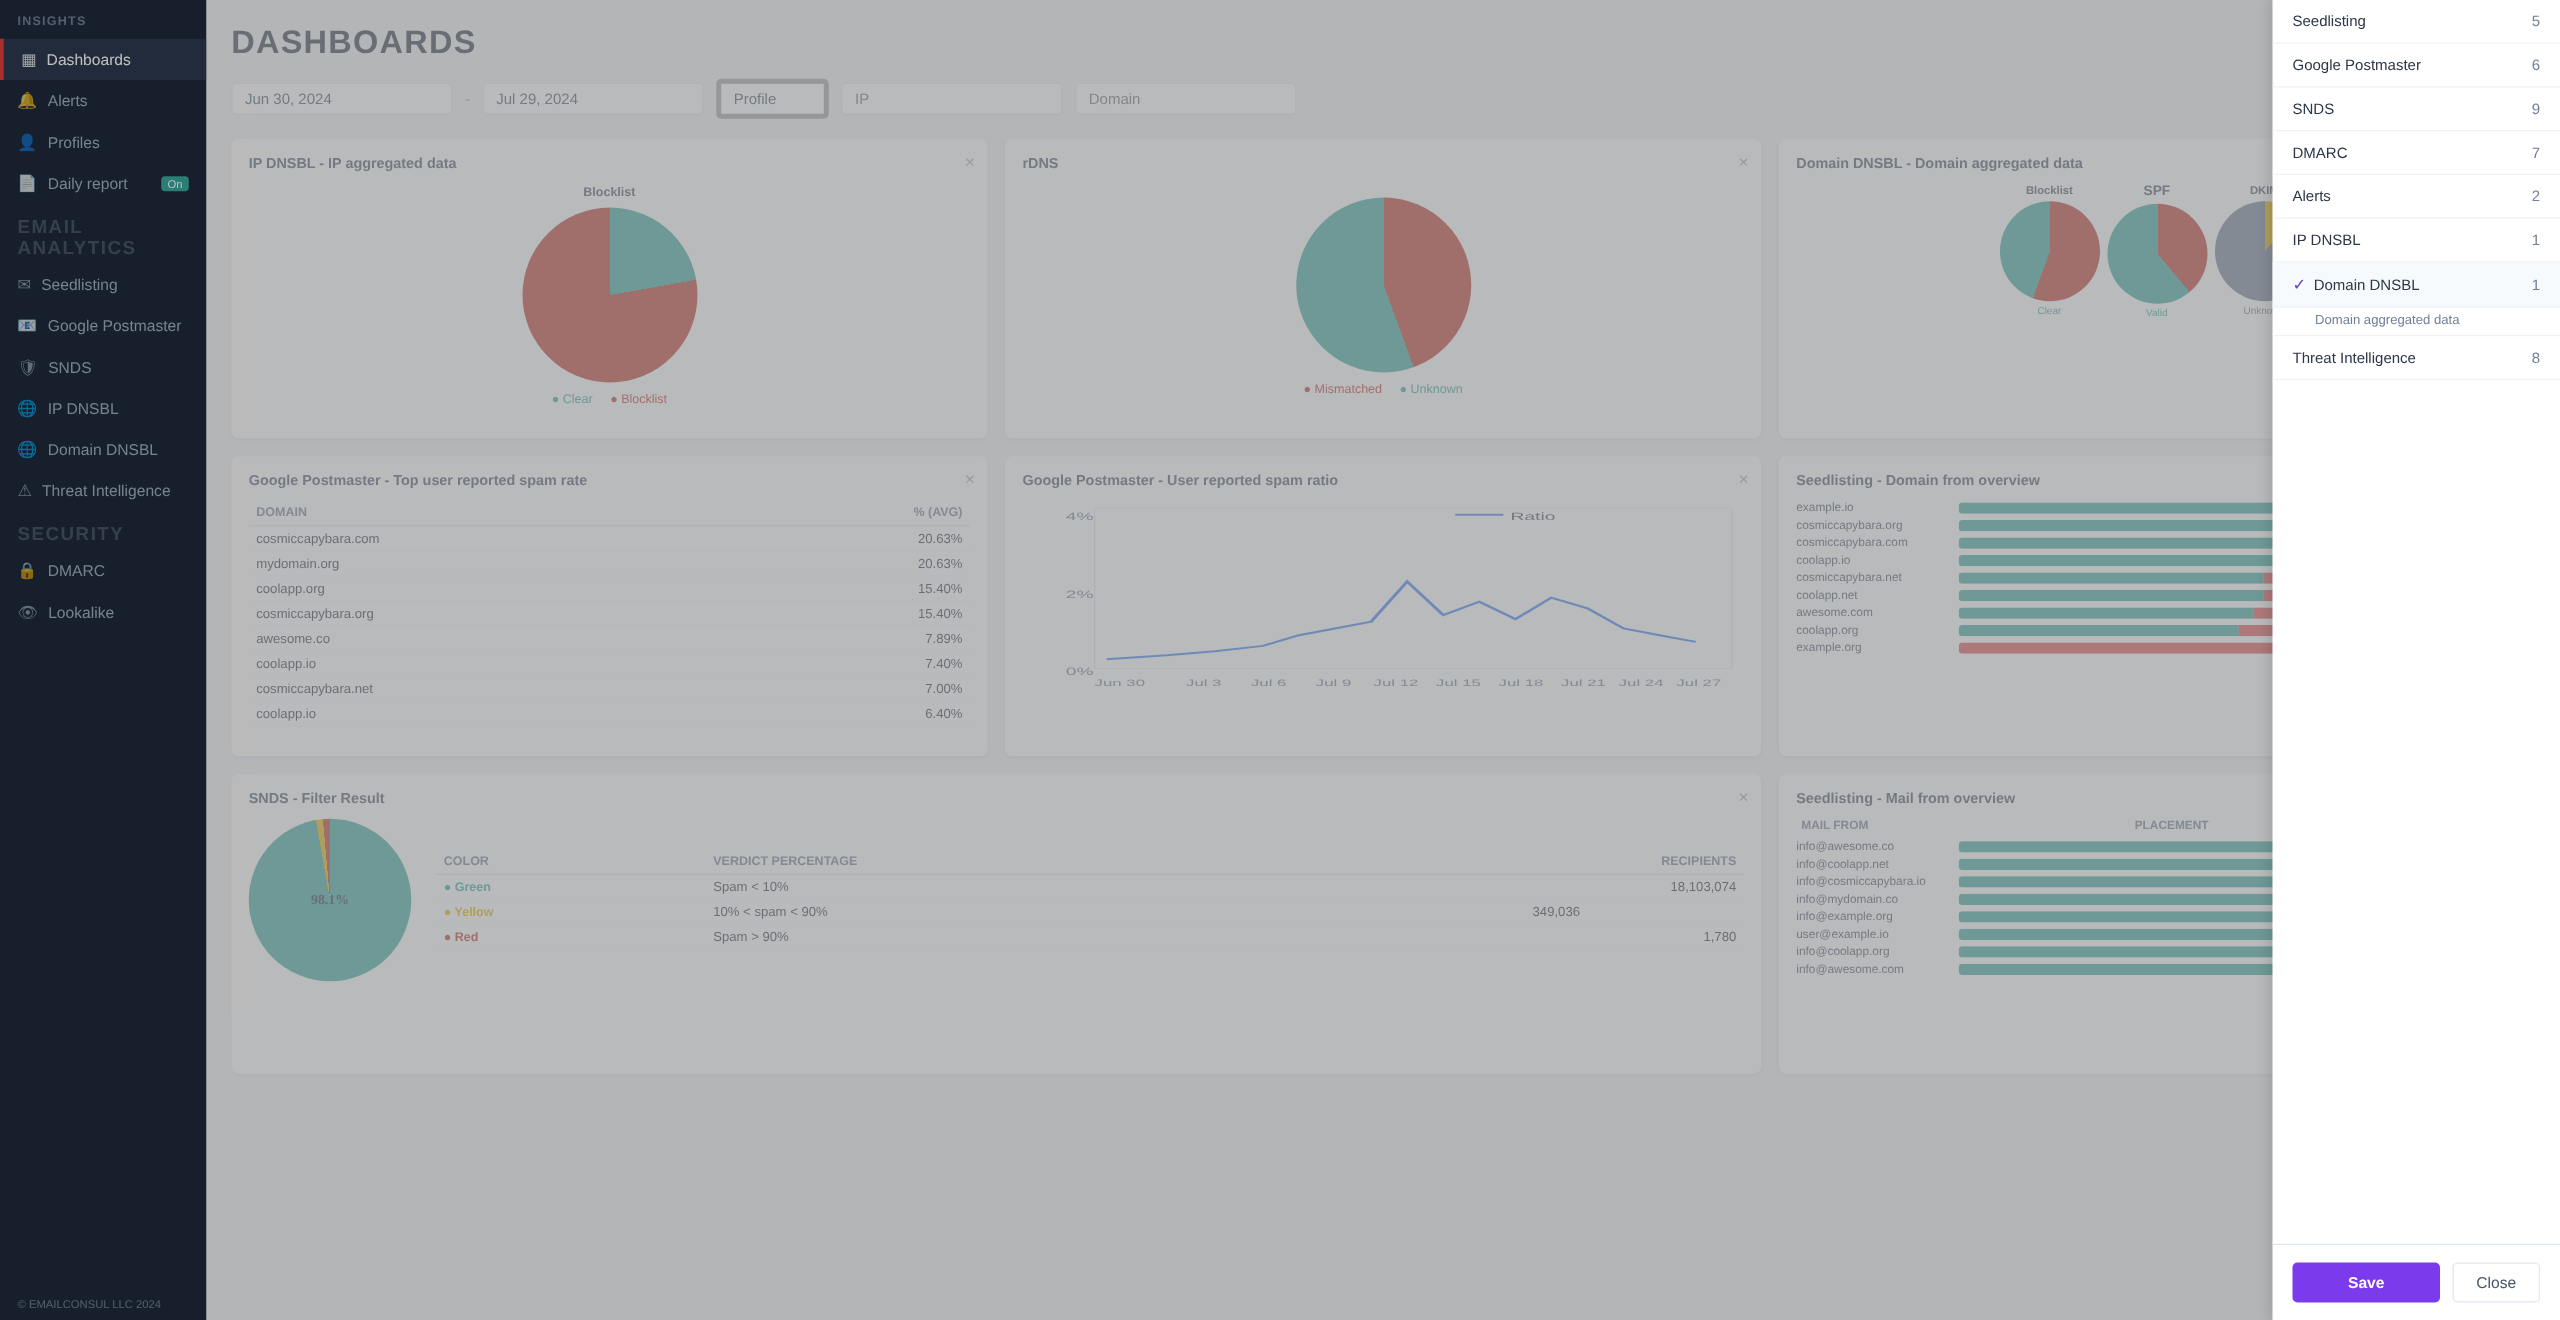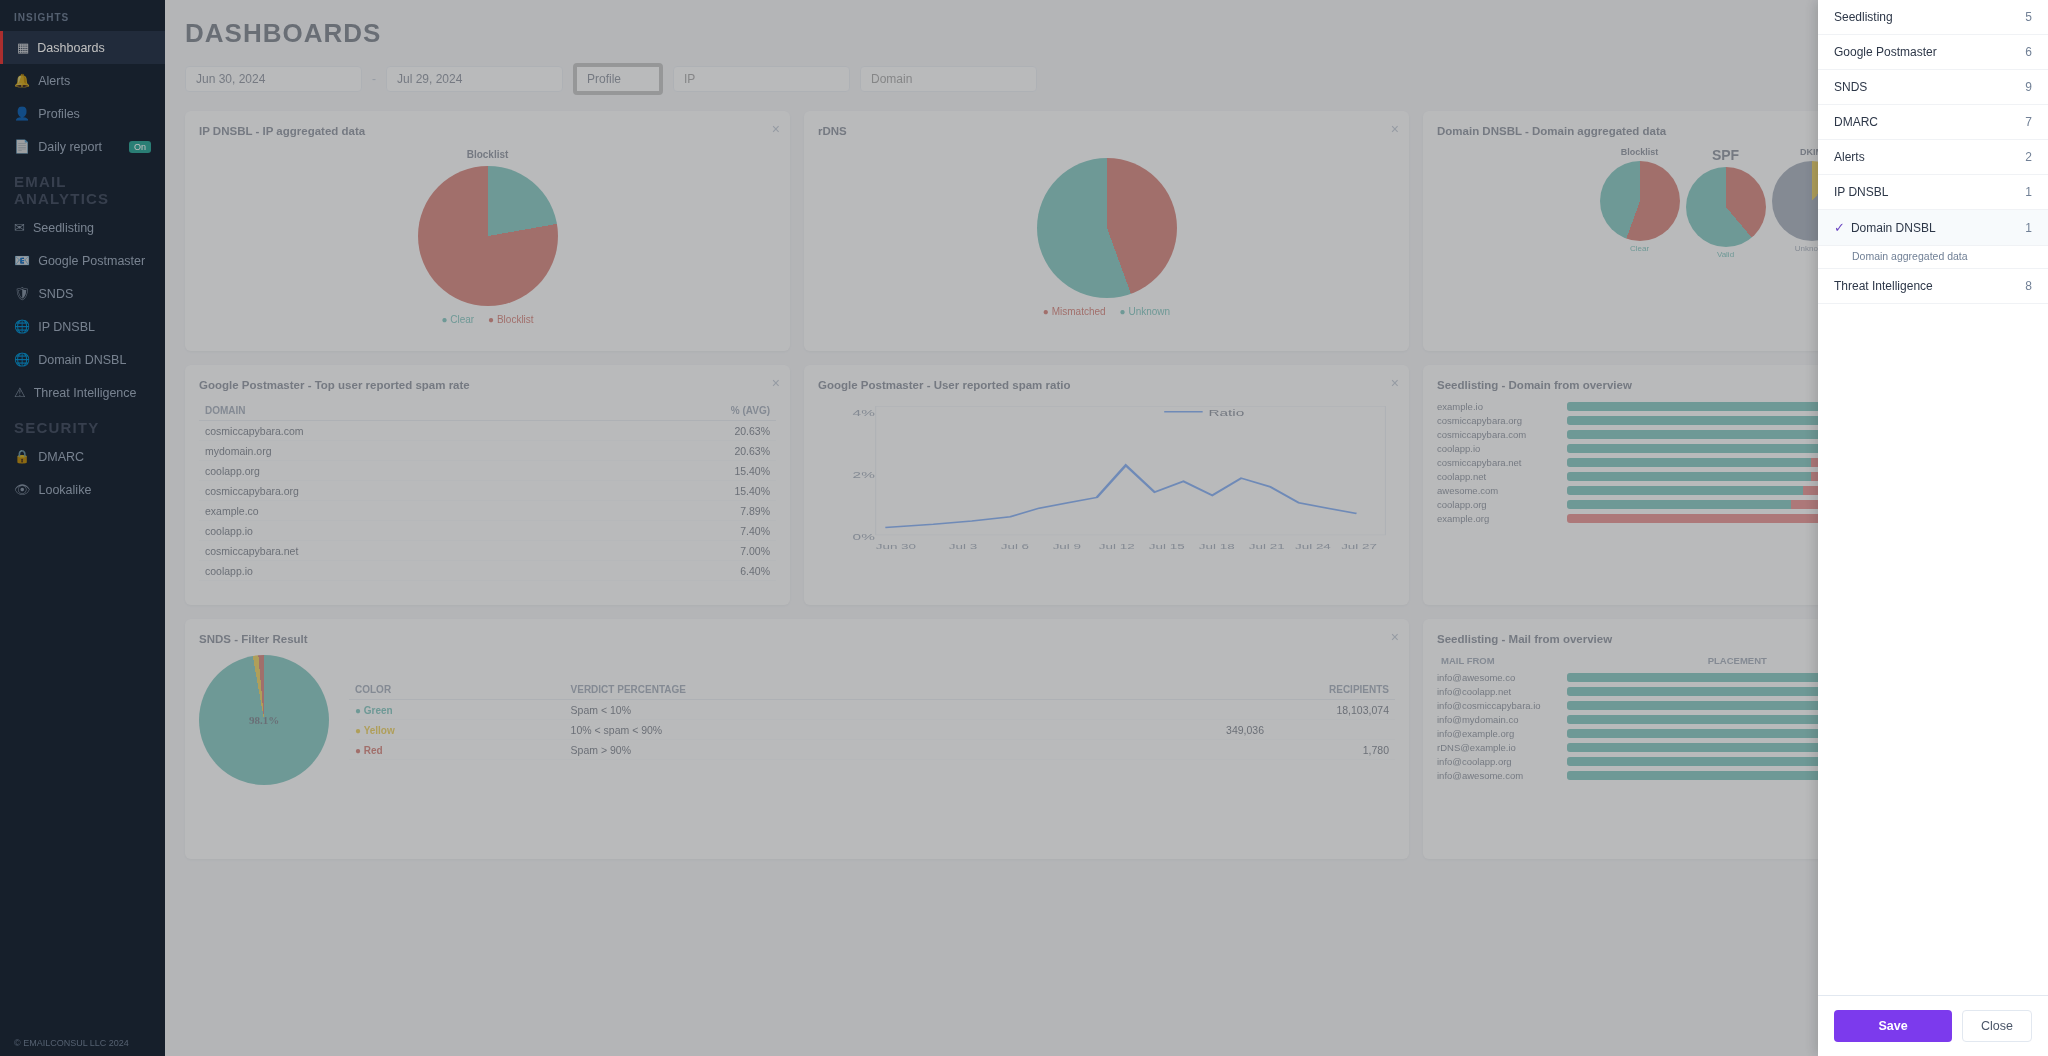--- a/index.html
+++ b/index.html
@@ -325,21 +325,21 @@
       <div class="card">
         <div class="card-title">Domain DNSBL - Domain aggregated data</div>
         <span class="card-close">×</span>
         <div style="display:flex;gap:6px;justify-content:center;margin-top:6px;">
           <div style="display:flex;flex-direction:column;align-items:center;">
             <div style="font-size:9px;color:#4a5568;font-weight:600;margin-bottom:4px;">Blocklist</div>
             <div style="width:80px;height:80px;border-radius:50%;background:conic-gradient(#c0392b 0deg 200deg, #38a89d 200deg 360deg);"></div>
             <div style="font-size:8px;color:#38a89d;margin-top:3px;">Clear</div>
           </div>
           <div style="display:flex;flex-direction:column;align-items:center;">
-            <div style="font-size:14px;color:#4a5568;font-weight:600;margin-bottom:4px;">SPF</div>
+            <div style="font-size:11px;color:#4a5568;font-weight:600;margin-bottom:4px;">SPF</div>
             <div style="width:80px;height:80px;border-radius:50%;background:conic-gradient(#c0392b 0deg 140deg, #38a89d 140deg 360deg);"></div>
             <div style="font-size:8px;color:#38a89d;margin-top:3px;">Valid</div>
           </div>
           <div style="display:flex;flex-direction:column;align-items:center;">
             <div style="font-size:9px;color:#4a5568;font-weight:600;margin-bottom:4px;">DKIM</div>
             <div style="width:80px;height:80px;border-radius:50%;background:conic-gradient(#e6b800 0deg 40deg, #718096 40deg 360deg);"></div>
             <div style="font-size:8px;color:#718096;margin-top:3px;">Unknown</div>
           </div>
         </div>
       </div>
@@ -365,21 +365,21 @@
               </tr>
               <tr>
                 <td>coolapp.org</td>
                 <td style="text-align:right;">15.40%</td>
               </tr>
               <tr>
                 <td>cosmiccapybara.org</td>
                 <td style="text-align:right;">15.40%</td>
               </tr>
               <tr>
-                <td>example.co</td>
+                <td>awesome.co</td>
                 <td style="text-align:right;">7.89%</td>
               </tr>
               <tr>
                 <td>coolapp.io</td>
                 <td style="text-align:right;">7.40%</td>
               </tr>
               <tr>
                 <td>cosmiccapybara.net</td>
                 <td style="text-align:right;">7.00%</td>
               </tr>
@@ -579,21 +579,21 @@
   </div>
             <div class="bar-row">
     <span class="bar-label">info@example.org</span>
     <div class="bar-track">
       <div class="bar-green" style="width:80%"></div>
       <div class="bar-red" style="width:20%"></div>
     </div>
     <span class="bar-pct">39.53%</span>
   </div>
             <div class="bar-row">
-    <span class="bar-label">rDNS@example.io</span>
+    <span class="bar-label">user@example.io</span>
     <div class="bar-track">
       <div class="bar-green" style="width:78%"></div>
       <div class="bar-red" style="width:22%"></div>
     </div>
     <span class="bar-pct">38.74%</span>
   </div>
             <div class="bar-row">
     <span class="bar-label">info@coolapp.org</span>
     <div class="bar-track">
       <div class="bar-green" style="width:70%"></div>

